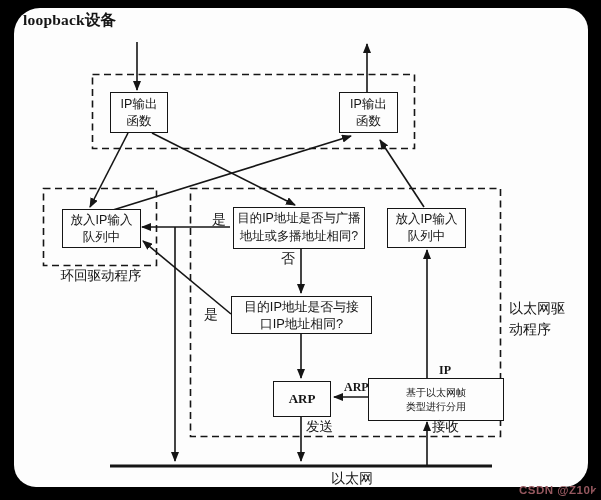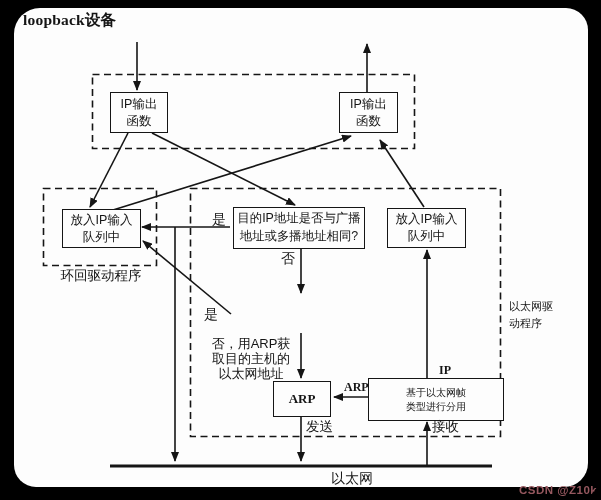--- a/index.html
+++ b/index.html
@@ -57,35 +57,34 @@
   <div class="title">loopback设备</div>
 
   <div class="box" style="left:110px;top:92px;width:58px;height:41px;font-size:12.5px;">IP输出
 函数</div>
   <div class="box" style="left:339px;top:92px;width:59px;height:41px;font-size:12.5px;">IP输出
 函数</div>
   <div class="box" style="left:62px;top:209px;width:79px;height:39px;font-size:12.5px;">放入IP输入
 队列中</div>
   <div class="box" style="left:233px;top:207px;width:132px;height:42px;font-size:12.4px;line-height:1.45;">目的IP地址是否与广播
 地址或多播地址相同?</div>
+  <div class="box" style="left:231px;top:296px;width:141px;height:38px;font-size:12.8px;">目的IP地址是否与接
+口IP地址相同?</div>
   <div class="box bold-serif" style="left:273px;top:381px;width:58px;height:36px;font-size:13px;">ARP</div>
   <div class="box" style="left:368px;top:378px;width:136px;height:43px;font-size:10px;">基于以太网帧
 类型进行分用</div>
   <div class="box" style="left:387px;top:208px;width:79px;height:40px;font-size:12.5px;">放入IP输入
 队列中</div>
 
   <div class="lbl" style="left:56px;top:268px;width:90px;text-align:center;font-size:13.5px;">环回驱动程序</div>
-  <div class="lbl" style="left:509px;top:298px;font-size:11px;line-height:1.52;">以太网驱
+  <div class="lbl" style="left:509px;top:298px;font-size:14px;line-height:1.52;">以太网驱
 动程序</div>
   <div class="lbl" style="left:212px;top:211px;font-size:14px;">是</div>
   <div class="lbl" style="left:281px;top:250px;font-size:14px;">否</div>
   <div class="lbl" style="left:204px;top:306px;font-size:14px;">是</div>
-  <div class="lbl" style="left:206px;top:337px;width:90px;text-align:center;font-size:13px;">否，用ARP获
-取目的主机的
-以太网地址</div>
   <div class="lbl bold-serif" style="left:344px;top:381px;font-size:12px;">ARP</div>
   <div class="lbl bold-serif" style="left:430px;top:364px;font-size:12px;margin-left:9px;">IP</div>
   <div class="lbl" style="left:306px;top:419px;font-size:13.5px;">发送</div>
   <div class="lbl" style="left:432px;top:419px;font-size:13.5px;">接收</div>
   <div class="lbl" style="left:331px;top:470px;width:48px;text-align:left;font-size:14px;">以太网</div>
 
   <div class="wm" style="color:#96585f;">CSDN @Z10k</div>
 </div>
 
 </body></html>

